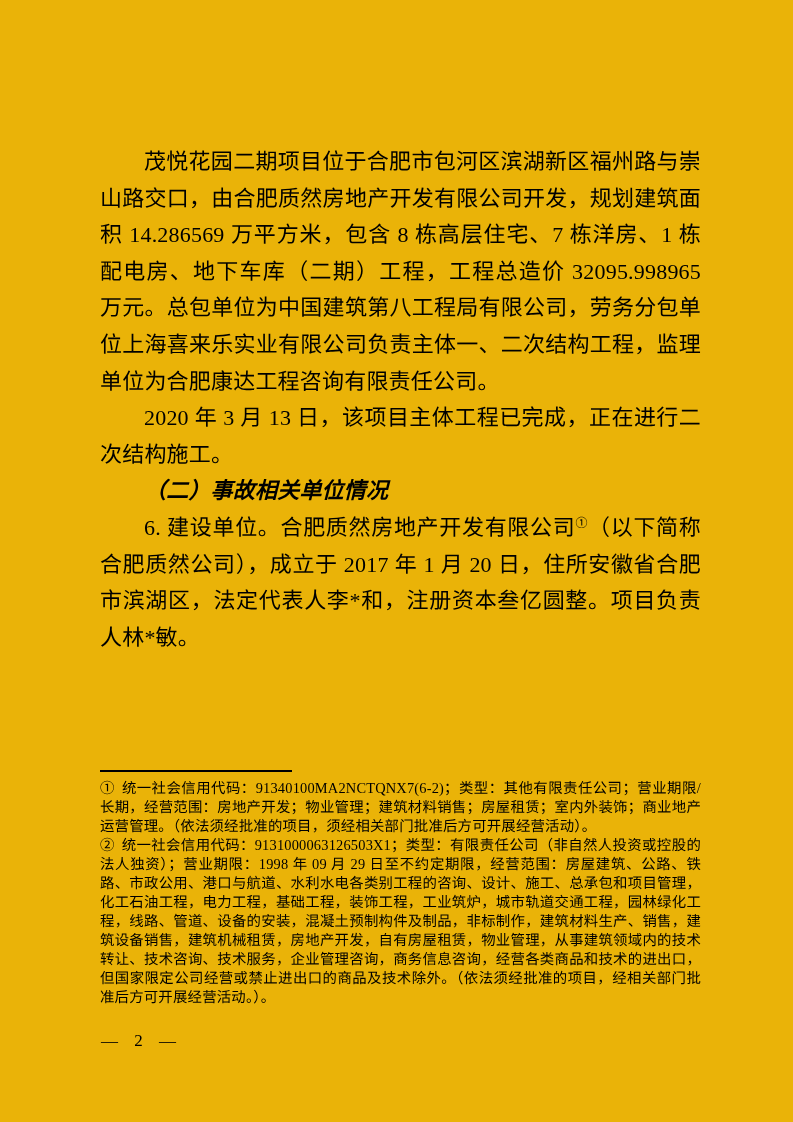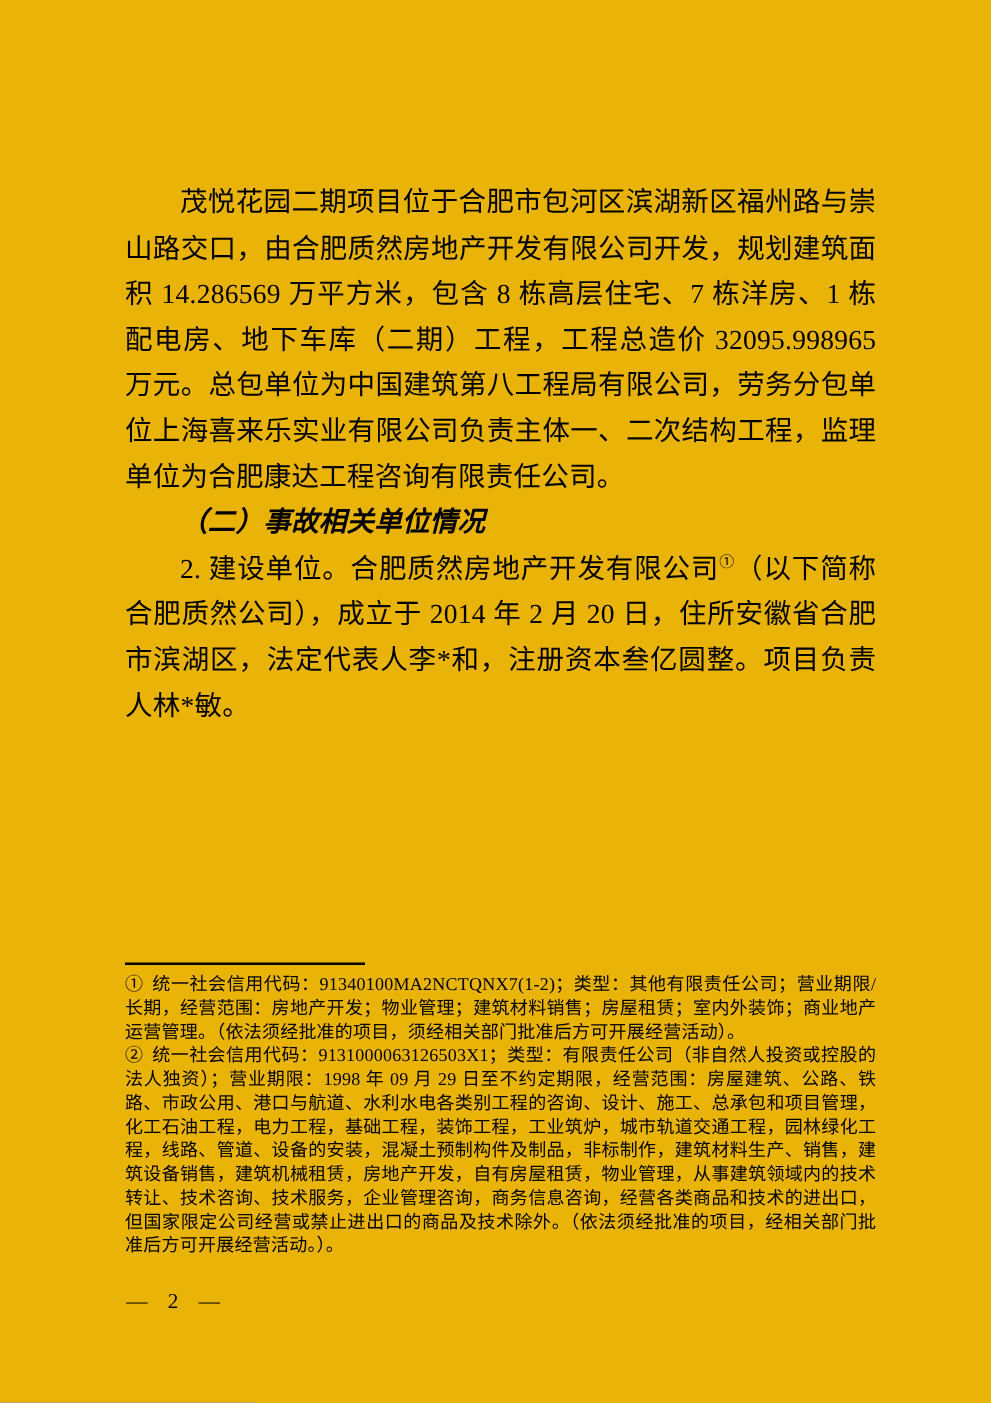--- a/index.html
+++ b/index.html
@@ -61,25 +61,26 @@
     white-space: nowrap;
   }
 </style>
 </head>
 <body>
 
 <div class="page">
 
   <div class="body-text">
     <p class="para indent">茂悦花园二期项目位于合肥市包河区滨湖新区福州路与崇山路交口，由合肥质然房地产开发有限公司开发，规划建筑面积 14.286569 万平方米，包含 8 栋高层住宅、7 栋洋房、1 栋配电房、地下车库（二期）工程，工程总造价 32095.998965 万元。总包单位为中国建筑第八工程局有限公司，劳务分包单位上海喜来乐实业有限公司负责主体一、二次结构工程，监理单位为合肥康达工程咨询有限责任公司。</p>
+    <p class="para indent">2020 年 3 月 13 日，该项目主体工程已完成，正在进行二次结构施工。</p>
     <p class="para indent heading">（二）事故相关单位情况</p>
-    <p class="para indent"><span>2. 建设单位。合肥质然房地产开发有限公司</span><sup class="fnref">①</sup><span>（以下简称合肥质然公司），成立于 2014 年 2 月 20 日，住所安徽省合肥市滨湖区，法定代表人李*和，注册资本叁亿圆整。项目负责人林*敏。</span></p>
+    <p class="para indent"><span>6. 建设单位。合肥质然房地产开发有限公司</span><sup class="fnref">①</sup><span>（以下简称合肥质然公司），成立于 2017 年 1 月 20 日，住所安徽省合肥市滨湖区，法定代表人李*和，注册资本叁亿圆整。项目负责人林*敏。</span></p>
   </div>
 
   <div class="footnotes">
     <div class="fn-separator"></div>
-    <p class="footnote"><span class="fn-marker">①</span><span>统一社会信用代码：91340100MA2NCTQNX7(1-2)；类型：其他有限责任公司；营业期限/长期，经营范围：房地产开发；物业管理；建筑材料销售；房屋租赁；室内外装饰；商业地产运营管理。（依法须经批准的项目，须经相关部门批准后方可开展经营活动）。</span></p>
+    <p class="footnote"><span class="fn-marker">①</span><span>统一社会信用代码：91340100MA2NCTQNX7(6-2)；类型：其他有限责任公司；营业期限/长期，经营范围：房地产开发；物业管理；建筑材料销售；房屋租赁；室内外装饰；商业地产运营管理。（依法须经批准的项目，须经相关部门批准后方可开展经营活动）。</span></p>
     <p class="footnote"><span class="fn-marker">②</span><span>统一社会信用代码：9131000063126503X1；类型：有限责任公司（非自然人投资或控股的法人独资）；营业期限：1998 年 09 月 29 日至不约定期限，经营范围：房屋建筑、公路、铁路、市政公用、港口与航道、水利水电各类别工程的咨询、设计、施工、总承包和项目管理，化工石油工程，电力工程，基础工程，装饰工程，工业筑炉，城市轨道交通工程，园林绿化工程，线路、管道、设备的安装，混凝土预制构件及制品，非标制作，建筑材料生产、销售，建筑设备销售，建筑机械租赁，房地产开发，自有房屋租赁，物业管理，从事建筑领域内的技术转让、技术咨询、技术服务，企业管理咨询，商务信息咨询，经营各类商品和技术的进出口，但国家限定公司经营或禁止进出口的商品及技术除外。（依法须经批准的项目，经相关部门批准后方可开展经营活动。）。</span></p>
   </div>
 
   <div class="page-number">— 2 —</div>
 
 </div>
 
 </body></html>

